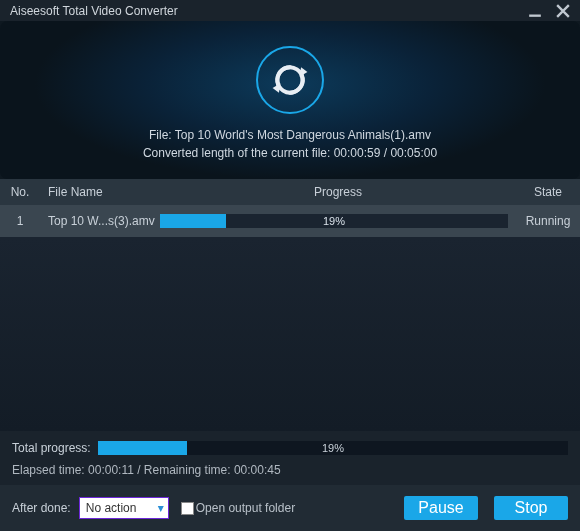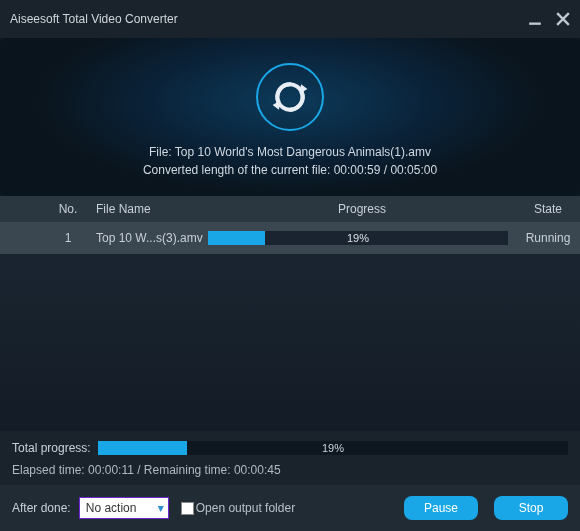--- a/index.html
+++ b/index.html
@@ -13,21 +13,21 @@
   overflow: hidden;
 }
 .window {
   width: 580px;
   height: 531px;
   background: #0e1820;
   display: flex;
   flex-direction: column;
 }
 .titlebar {
-  height: 38px;
+  height: 21px;
   background: #1a232c;
   display: flex;
   align-items: center;
   padding: 0 10px;
   justify-content: space-between;
 }
 .titlebar .title { color: #d0d6dc; font-size: 12px; }
 .titlebar .controls { display: flex; gap: 14px; align-items: center; }
 .titlebar .ctrl { width: 14px; height: 14px; display: flex; align-items: center; justify-content: center; color: #c0c8d0; cursor: pointer; }
 .hero {
@@ -52,21 +52,21 @@
 .hero-line { color: #d0d8e0; font-size: 12px; text-align: center; }
 .table { display: flex; flex-direction: column; }
 .thead {
   height: 26px;
   background: #2a3640;
   display: flex;
   align-items: center;
   color: #c8d0d8;
   font-size: 12px;
 }
-.col-no { width: 40px; text-align: center; margin-left: 48px; }
+.col-no { width: 40px; text-align: center; }
 .col-name { width: 120px; padding-left: 8px; }
 .col-progress { flex: 1; text-align: center; }
 .col-state { width: 64px; text-align: center; }
 .trow {
   height: 32px;
   background: #3a4650;
   display: flex;
   align-items: center;
   color: #c8d0d8;
 }
@@ -142,23 +142,23 @@
 }
 .checkbox .box {
   width: 13px; height: 13px; background: #fff; border: 1px solid #888;
 }
 .footer .spacer { flex: 1; }
 .btn {
   width: 74px; height: 24px;
   background: #1aa7e8;
   color: #fff;
   display: flex; align-items: center; justify-content: center;
-  font-size: 12px;
+  font-size: 16px;
   cursor: pointer;
-  border-radius: 8px;
+  border-radius: 2px;
 }
 .btn + .btn { margin-left: 8px; }
 </style>
 </head>
 <body>
 
 <div class="window">
 
   <div class="titlebar">
     <div class="title">Aiseesoft Total Video Converter</div>

